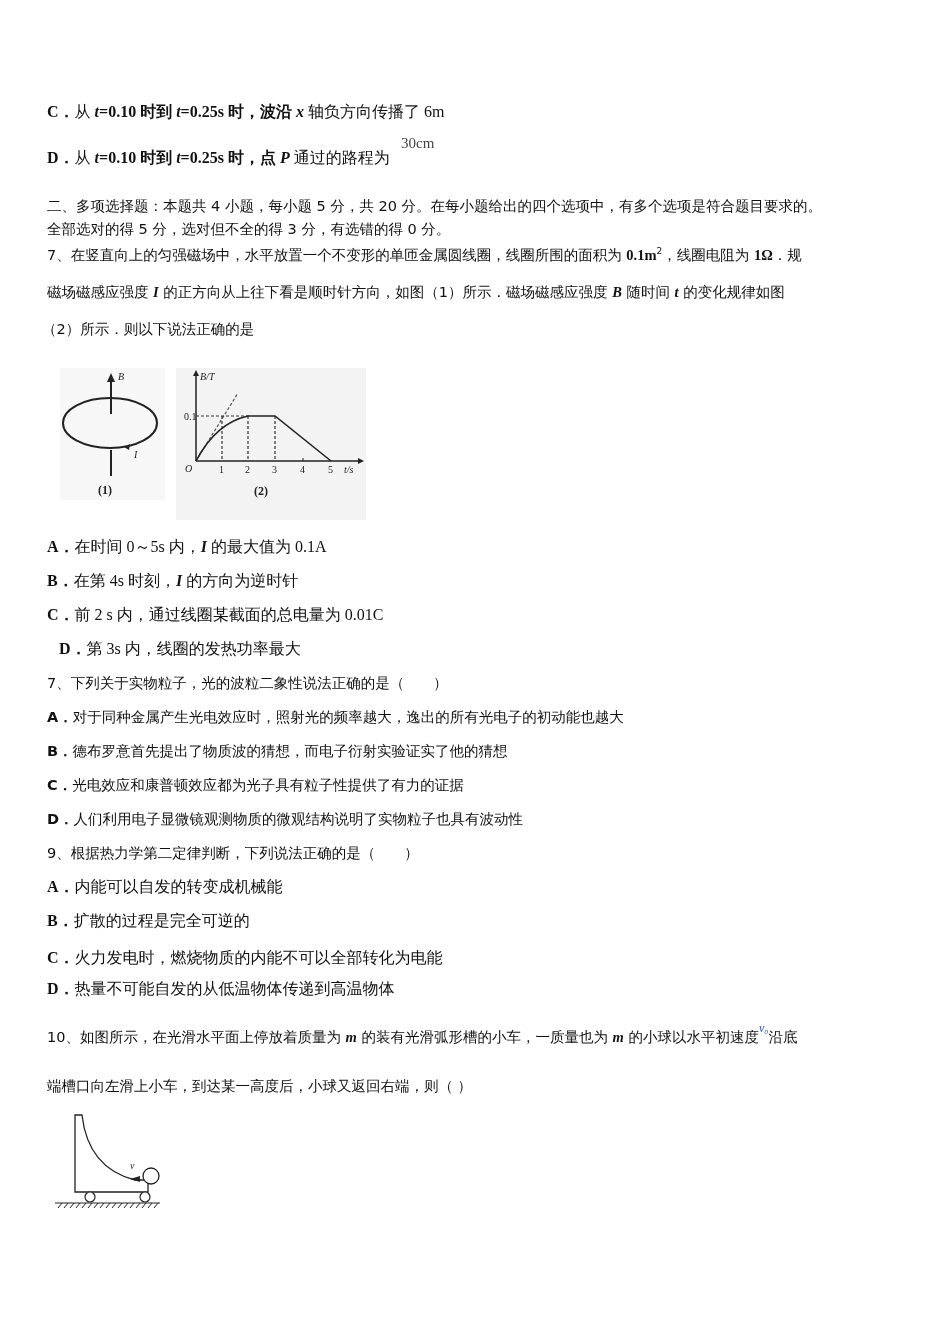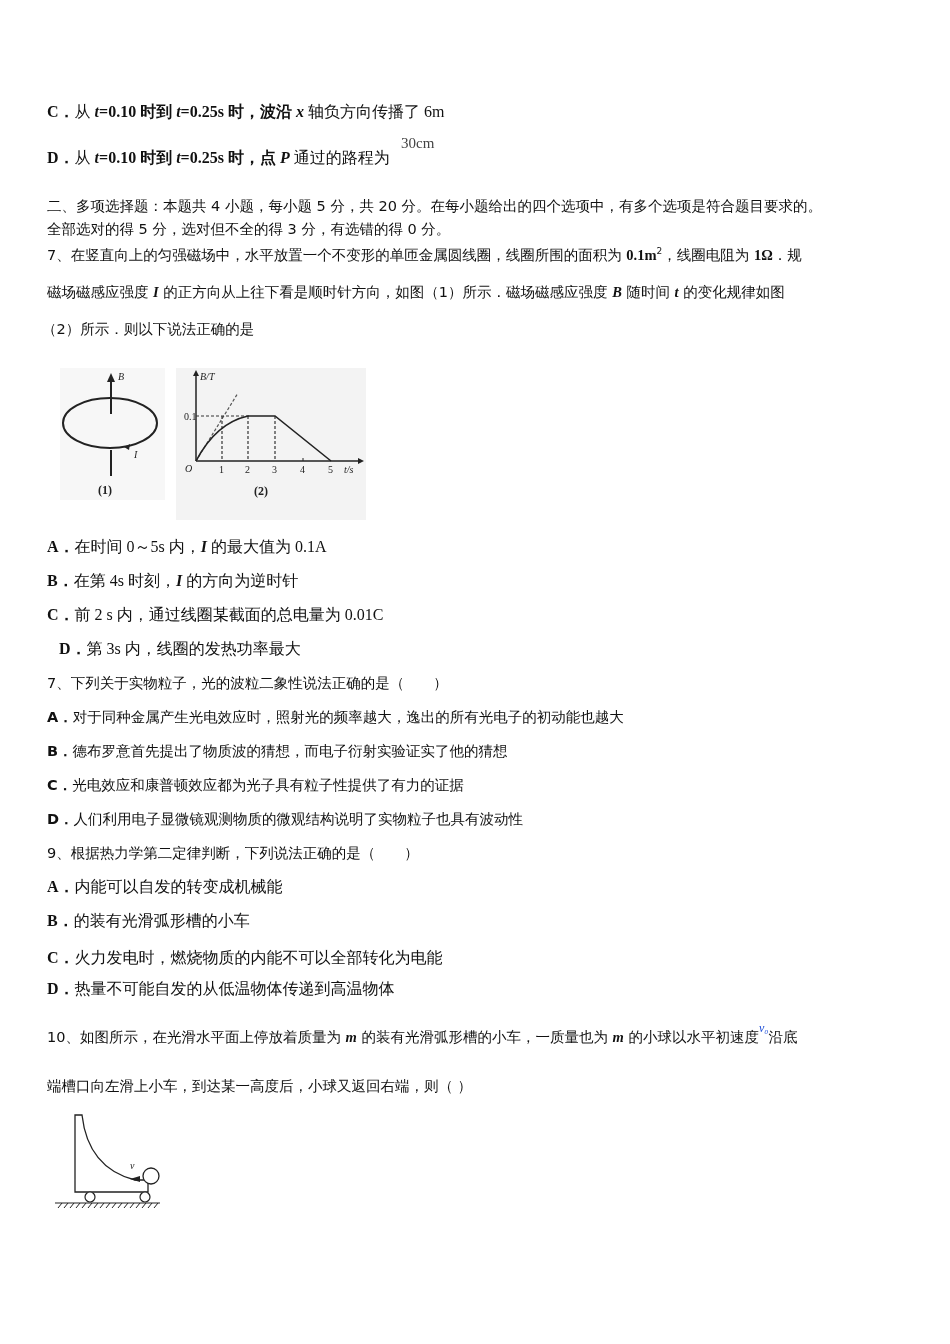--- a/index.html
+++ b/index.html
@@ -104,21 +104,21 @@
 </div>
 
 <div class="line sec" style="top:673px;">7、下列关于实物粒子，光的波粒二象性说法正确的是（　　）</div>
 <div class="line sec" style="top:707px;"><span class="opt-label">A．</span><span>对于同种金属产生光电效应时，照射光的频率越大，逸出的所有光电子的初动能也越大</span></div>
 <div class="line sec" style="top:741px;"><span class="opt-label">B．</span><span>德布罗意首先提出了物质波的猜想，而电子衍射实验证实了他的猜想</span></div>
 <div class="line sec" style="top:775px;"><span class="opt-label">C．</span><span>光电效应和康普顿效应都为光子具有粒子性提供了有力的证据</span></div>
 <div class="line sec" style="top:809px;"><span class="opt-label">D．</span><span>人们利用电子显微镜观测物质的微观结构说明了实物粒子也具有波动性</span></div>
 
 <div class="line sec" style="top:843px;">9、根据热力学第二定律判断，下列说法正确的是（　　）</div>
 <div class="line" style="top:877px;"><span class="opt-label">A．</span><span>内能可以自发的转变成机械能</span></div>
-<div class="line" style="top:911px;"><span class="opt-label">B．</span><span>的装有光滑弧形槽的小车</span></div>
+<div class="line" style="top:911px;"><span class="opt-label">B．</span><span>扩散的过程是完全可逆的</span></div>
 <div class="line" style="top:948px;"><span class="opt-label">C．</span><span>火力发电时，燃烧物质的内能不可以全部转化为电能</span></div>
 <div class="line" style="top:979px;"><span class="opt-label">D．</span><span>热量不可能自发的从低温物体传递到高温物体</span></div>
 
 <div class="line sec" style="top:1027px;">
   <span>10、如图所示，在光滑水平面上停放着质量为 </span><span class="b i" style="font-family:'Liberation Serif',serif;">m</span><span> 的装有光滑弧形槽的小车，一质量也为 </span><span class="b i" style="font-family:'Liberation Serif',serif;">m</span><span> 的小球以水平初速度</span><span style="position:relative; top:-10px; font-family:'Liberation Serif',serif; font-style:italic; font-size:12px; color:#1d4ed8;">v₀</span><span>沿底</span>
 </div>
 <div class="line sec" style="top:1076px;">端槽口向左滑上小车，到达某一高度后，小球又返回右端，则（ ）</div>
 
 <div class="fig" style="left:50px; top:1108px; width:110px; height:105px;">
   <svg width="110" height="105" viewBox="0 0 110 105">

